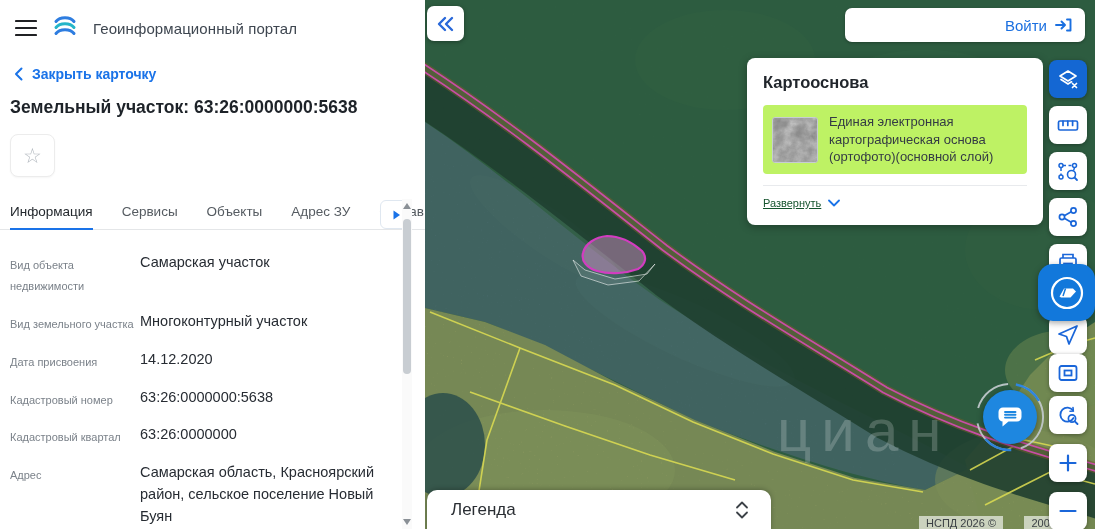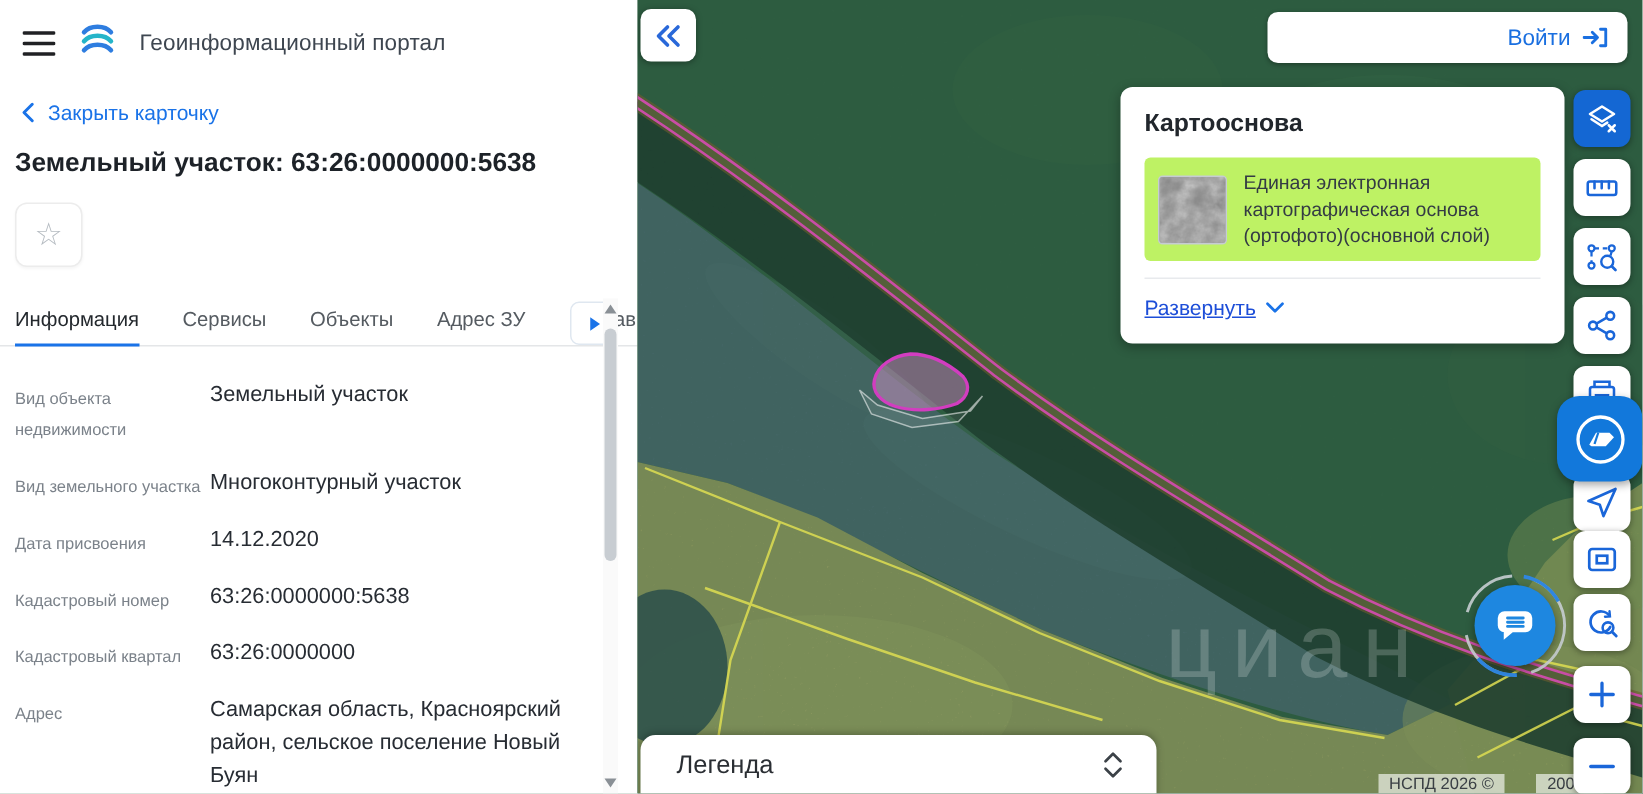--- a/index.html
+++ b/index.html
@@ -6,21 +6,21 @@
   html,body { width:1095px; height:529px; overflow:hidden; background:#fff;
               font-family:"Liberation Sans", sans-serif; }
   .app { display:flex; width:1095px; height:427px; }
 
   
   .panel { width:425px; height:529px; background:#fff; position:relative; flex:none; }
   .panel-header { display:flex; align-items:center; gap:15px; padding:13px 16px 6px 15px; }
   .hamburger { background:none; border:none; cursor:pointer; display:flex; }
   .app-title { font-size:15px; color:#3e4650; letter-spacing:.1px; }
   .close-card { display:flex; align-items:center; gap:9px; margin:17px 0 0 14px;
-                color:#1a73e8; font-size:14px; text-decoration:none; cursor:pointer; }
+                color:#1a73e8; font-size:14px; text-decoration:none; cursor:pointer;font-weight:bold; }
   h1.obj-title { margin:15px 12px 0 10px; font-size:17.5px; font-weight:bold; color:#1d2228; }
   .star-btn { margin:16px 0 0 10px; width:45px; height:43px; background:#fff;
               border:1px solid #ececec; border-radius:8px; cursor:pointer;
               display:flex; align-items:center; justify-content:center;
               box-shadow:0 1px 2px rgba(0,0,0,.04); }
   .star-glyph { font-size:21px; color:#b6bcc2; line-height:1; }
 
   .tabs { position:relative; display:flex; gap:29px; margin-top:27px; padding:0 0 0 10px;
           border-bottom:1px solid #e4e6e8; width:425px; }
   .tab { font-size:13.5px; color:#555b61; padding-bottom:9px; cursor:pointer; white-space:nowrap; }
@@ -61,21 +61,21 @@
   .basemap-card { position:absolute; left:322px; top:58px; width:296px; background:#fff;
                   border-radius:8px; box-shadow:0 2px 8px rgba(0,0,0,.3); padding:15px 16px 14px; }
   .bc-title { font-size:16.5px; font-weight:bold; color:#21262c; }
   .bc-row { display:flex; gap:11px; align-items:center; background:#bef264; border-radius:4px;
             margin-top:13px; padding:8px 9px; cursor:pointer; }
   .bc-thumb { width:46px; height:46px; flex:none; border:1px solid #c6ccd3; border-radius:3px;
               overflow:hidden; background:#888; }
   .bc-text { font-size:13px; color:#343b44; line-height:1.36; }
   .bc-divider { border-top:1px solid #e8eaed; margin-top:11px; }
   .bc-expand { display:inline-flex; align-items:center; gap:7px; margin-top:11px;
-               color:#1d4ed8; font-size:14px; text-decoration:underline; cursor:pointer; }
+               color:#14532d; font-size:11px; text-decoration:underline; cursor:pointer; }
 
   .tool { width:38px; height:38px; right:8px; }
   .tool.active { background:#1467d3; }
   .big-tool { position:absolute; right:0; top:264px; width:57px; height:57px; background:#1278db;
               border:none; border-radius:15px; cursor:pointer; display:flex; align-items:center;
               justify-content:center; box-shadow:0 2px 6px rgba(0,0,0,.35); z-index:4; }
 
   .chat-ring { position:absolute; left:549px; top:381px; width:72px; height:72px; pointer-events:none; }
   .chat-btn { position:absolute; left:558px; top:390px; width:54px; height:54px; border-radius:50%;
               background:#1e87e0; border:none; cursor:pointer; display:flex; align-items:center;
@@ -142,21 +142,21 @@
       <button class="tabs-more">
         <svg width="9" height="10" viewBox="0 0 9 10">
           <polygon points="1.5,0.5 8,5 1.5,9.5" fill="#1a73e8"></polygon>
         </svg>
       </button>
     </div>
 
     <div class="rows">
       <div class="row">
         <div class="lbl">Вид объекта недвижимости</div>
-        <div class="val">Земельный участок</div>
+        <div class="val">Самарская участок</div>
       </div>
       <div class="row">
         <div class="lbl">Вид земельного участка</div>
         <div class="val">Многоконтурный участок</div>
       </div>
       <div class="row">
         <div class="lbl">Дата присвоения</div>
         <div class="val">14.12.2020</div>
       </div>
       <div class="row">

